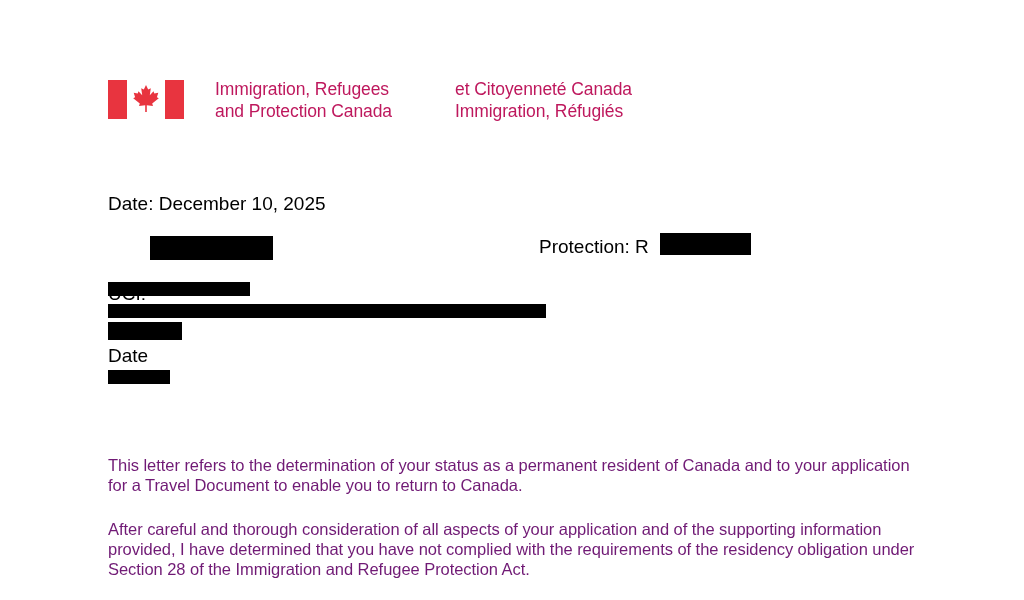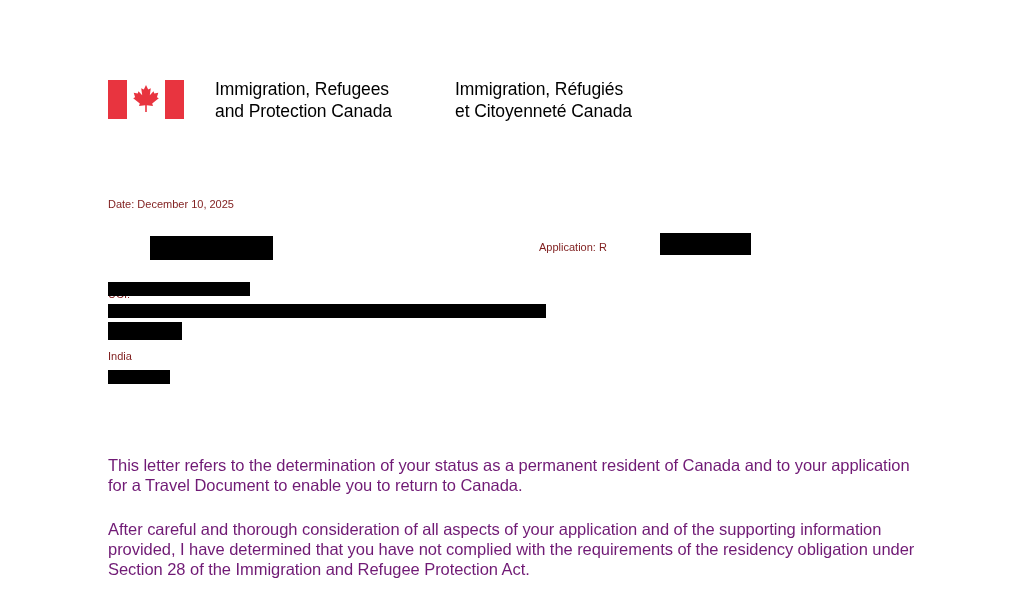--- a/index.html
+++ b/index.html
@@ -8,64 +8,64 @@
       background: #ffffff;
       font-family: "Liberation Sans", sans-serif;
       color: #111111;
       position: relative;
     }
     .page { position: absolute; left: 0; top: 0; width: 1024px; height: 600px; }
     .abs { position: absolute; white-space: nowrap; }
 
     
     .flag { position: absolute; left: 108px; top: 80px; width: 76px; height: 39px; }
-    .dept { position: absolute; font-size: 17.5px; line-height: 22px; color: #000000; letter-spacing: -0.1px; }
+    .dept { position: absolute; font-size: 17.5px; line-height: 22px; color: #be185d; letter-spacing: -0.1px; }
     .dept-en { left: 215px; top: 78px; }
     .dept-fr { left: 455px; top: 78px; }
 
-    .body-text { font-size: 11px; line-height: 20px; color: #7f1d1d; }
+    .body-text { font-size: 19px; line-height: 20px; color: #000000; }
     .redact { display: inline-block; background: #000; vertical-align: middle; }
 
     .para { position: absolute; left: 108px; width: 820px; font-size: 16.5px; line-height: 20px; white-space: normal; color: #701a75; letter-spacing: -0.05px; }
   </style>
 </head>
 <body>
 
 <div class="page">
 
   <svg class="flag" viewBox="0 0 76 39" xmlns="http://www.w3.org/2000/svg">
     <rect x="0" y="0" width="19" height="39" fill="#e8343f"></rect>
     <rect x="57" y="0" width="19" height="39" fill="#e8343f"></rect>
     <path fill="#e8343f" d="M38 5 L40.2 9.5 L42.8 8.3 L41.8 15.2 L45.5 11.3 L46.3 13.6 L50.3 12.8 L48.9 17.2 L50.8 18.2 L44.2 23.5 L45 26 L38.8 25.2 L38.8 32 L37.2 32 L37.2 25.2 L31 26 L31.8 23.5 L25.2 18.2 L27.1 17.2 L25.7 12.8 L29.7 13.6 L30.5 11.3 L34.2 15.2 L33.2 8.3 L35.8 9.5 Z"></path>
   </svg>
 
   <div class="dept dept-en">
     <div>Immigration, Refugees</div>
     <div>and Protection Canada</div>
   </div>
   <div class="dept dept-fr">
+    <div>et Citoyenneté Canada</div>
     <div>Immigration, Réfugiés</div>
-    <div>et Citoyenneté Canada</div>
   </div>
 
   <div class="abs body-text" style="left:108px; top:194px;">Date: December 10, 2025</div>
 
   <div class="abs body-text" style="left:108px; top:237px;margin-top:47px;">
     <span>UCI:</span>
   </div>
   <div class="abs" style="left:150px; top:236px; width:123px; height:24px; background:#000;"></div>
 
   <div class="abs body-text" style="left:539px; top:237px;">
-    <span>Application: R</span>
+    <span>Protection: R</span>
   </div>
   <div class="abs" style="left:660px; top:233px; width:91px; height:22px; background:#000;"></div>
 
   <div class="abs" style="left:108px; top:282px; width:142px; height:14px; background:#000;"></div>
   <div class="abs" style="left:108px; top:304px; width:438px; height:14px; background:#000;"></div>
   <div class="abs" style="left:108px; top:322px; width:74px; height:18px; background:#000;"></div>
-  <div class="abs body-text" style="left:108px; top:346px;">India</div>
+  <div class="abs body-text" style="left:108px; top:346px;">Date</div>
   <div class="abs" style="left:108px; top:370px; width:62px; height:14px; background:#000;"></div>
 
 
   <div class="para" style="top:455px;">This letter refers to the determination of your status as a permanent resident of Canada and to your application for a Travel Document to enable you to return to Canada.</div>
   <div class="para" style="top:519px;">After careful and thorough consideration of all aspects of your application and of the supporting information provided, I have determined that you have not complied with the requirements of the residency obligation under Section 28 of the Immigration and Refugee Protection Act.</div>
 
 </div>
 
 </body></html>

